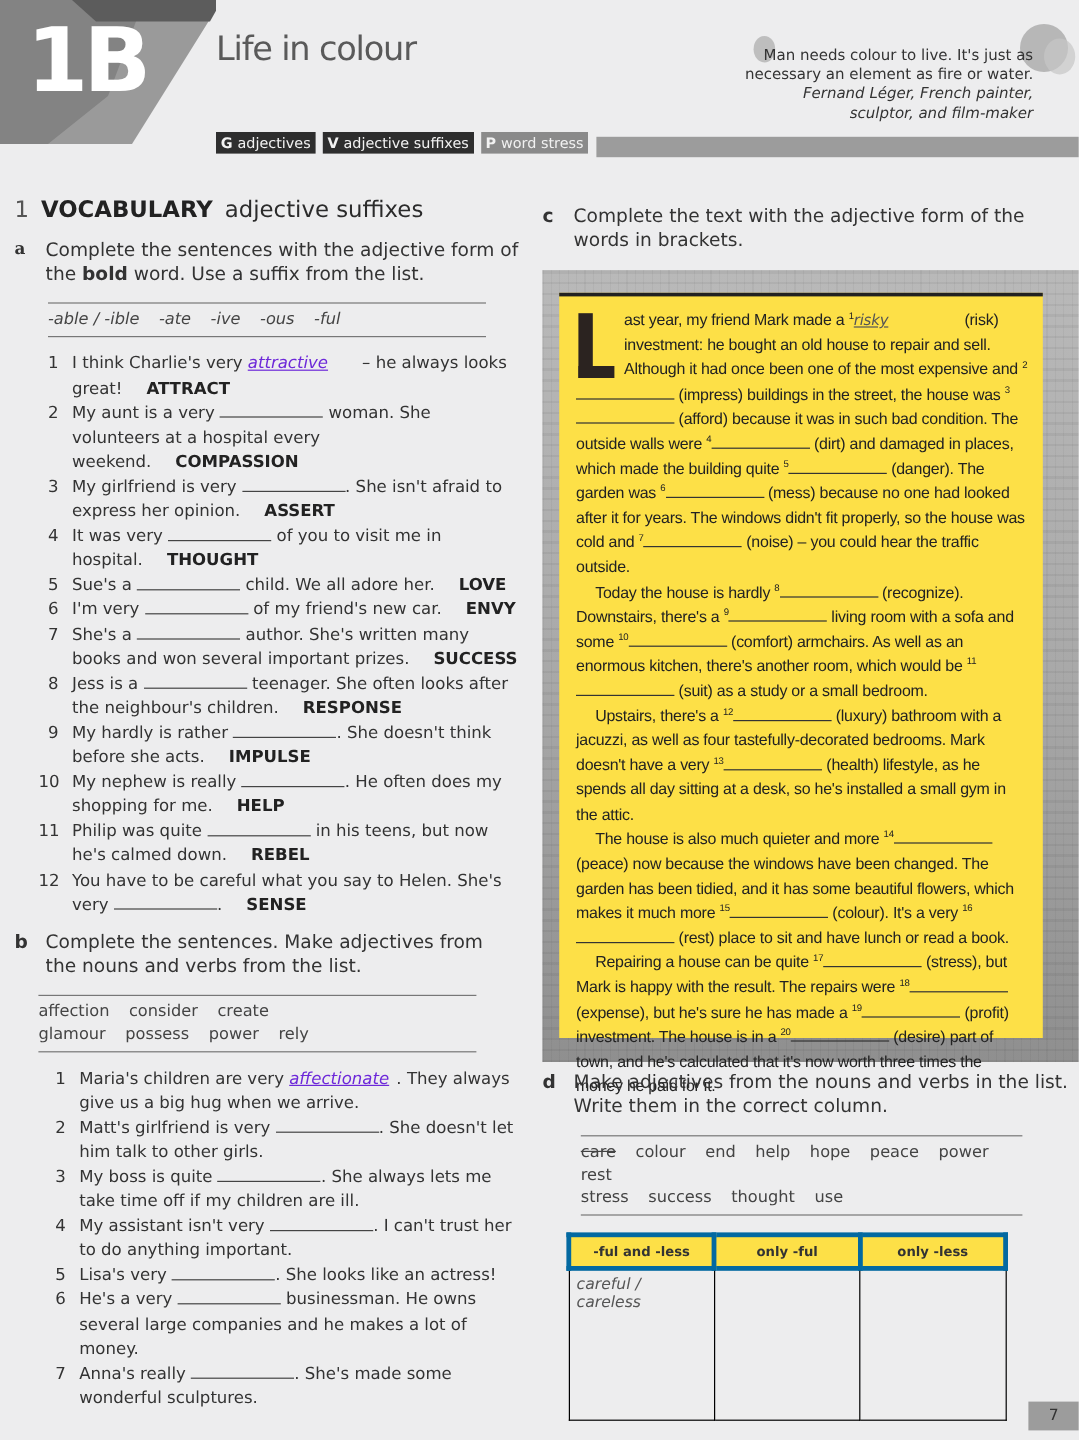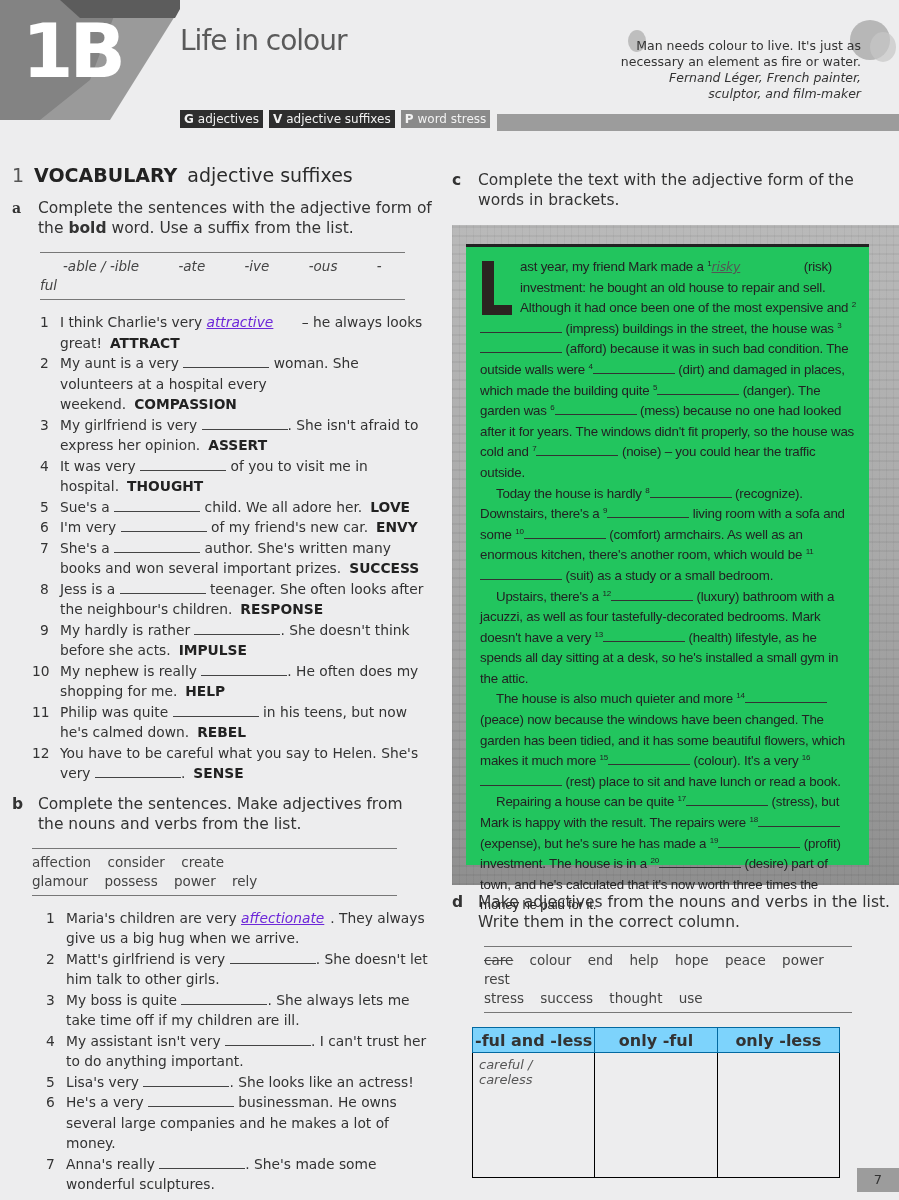--- a/index.html
+++ b/index.html
@@ -49,40 +49,40 @@
   .sec-head .bold { font-weight: bold; color: #222; }
   .ex { display: flex; gap: 14px; font-size: 15.5px; line-height: 20px; color: #333; }
   .ex .letter { font-weight: bold; width: 12px; flex: none; }
   .ex .letter.serif { font-family: "DejaVu Serif", serif; font-size: 14px; }
   .wordbox {
     margin: 14px 0 12px 28px; width: 365px;
     border-top: 1px solid #777; border-bottom: 1px solid #777;
     padding: 4px 0; font-size: 13.5px; line-height: 19px; color: #444;
   }
   .wordbox span { margin-right: 12px; }
-  .wordbox.italic span { font-style: italic; margin-left: 23px; }
+  .wordbox.italic span { font-style: italic; }
   .items { margin-left: 28px; font-size: 13.8px; line-height: 20.5px; color: #333; }
   .item { display: flex; }
   .item .n { width: 20px; flex: none; text-align: left; }
   .blank { display: inline-block; width: 86px; border-bottom: 1px solid #444; height: 12px; vertical-align: baseline; }
   .ans { font-style: italic; text-decoration: underline; color: #6d28d9; padding-right: 24px; }
-  .kw { font-weight: bold; color: #222; margin-left: 8px; }
+  .kw { font-weight: bold; color: #222; margin-left: 20px; }
 
   
   .right { position: absolute; left: 452px; top: 170px; width: 440px; }
   .stone {
     position: absolute; left: 452px; top: 225px; width: 447px; height: 660px;
     background:
       repeating-linear-gradient(0deg, rgba(0,0,0,0.05) 0 2px, transparent 2px 9px),
       repeating-linear-gradient(90deg, rgba(0,0,0,0.04) 0 1px, transparent 1px 7px),
       linear-gradient(180deg, #b9b9b9 0%, #a9a9a9 50%, #8f8f8f 100%);
   }
   .textbox {
     position: absolute; left: 466px; top: 244px; width: 403px; height: 618px;
-    background: #22c55e; border-top: 3px solid #222;
+    background: #fde047; border-top: 3px solid #222;
   }
   .textbox-inner {
     padding: 10px 10px 0 14px;
     font-family: "Liberation Sans", sans-serif; font-size: 13.3px; line-height: 20.6px;
     color: #222; letter-spacing: -0.2px;
   }
   .dropcap {
     float: left; width: 30px; height: 54px; margin: 4px 8px 0 2px;
     position: relative;
   }
@@ -92,22 +92,22 @@
   .tb-ans { font-style: italic; text-decoration: underline; color: #555; padding-right: 60px; font-family: "DejaVu Sans", sans-serif; font-size: 12.5px; }
   sup { font-size: 8px; vertical-align: super; line-height: 0; }
   .indent { display: inline-block; width: 16px; }
 
   .d-sec { position: absolute; left: 452px; top: 892px; width: 440px; }
   .d-table {
     margin: 14px 0 0 20px; width: 368px; border-collapse: collapse;
     font-size: 13px;
   }
   .d-table th {
-    background: #7dd3fc; border: 1px solid #0369a1; height: 22px; font-weight: bold;
-    color: #333; font-size: 16px;
+    background: #fde047; border: 4px solid #0369a1; height: 22px; font-weight: bold;
+    color: #333; font-size: 11px;
   }
   .d-table td {
     border: 1px solid #000000; height: 116px; vertical-align: top;
     padding: 4px 6px; color: #555; font-style: italic; width: 33%;
   }
   .page-num {
     position: absolute; right: 0; top: 1168px; width: 42px; height: 24px;
     background: #9c9c9c; color: #333; text-align: center; font-size: 13px; line-height: 24px;
   }
 </style>

